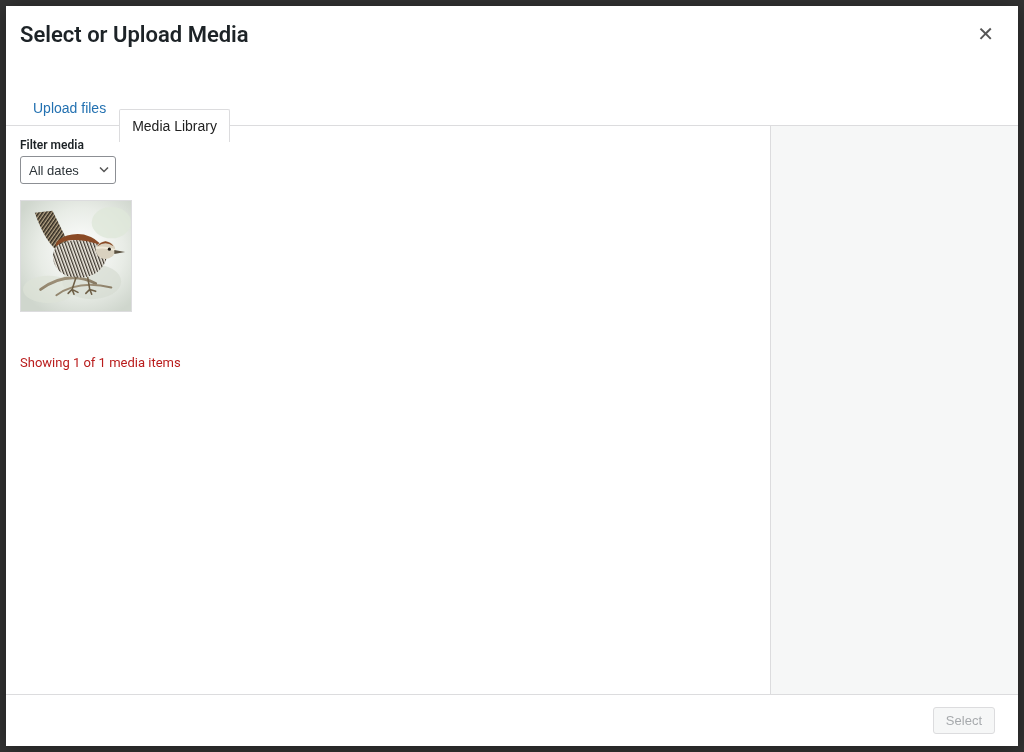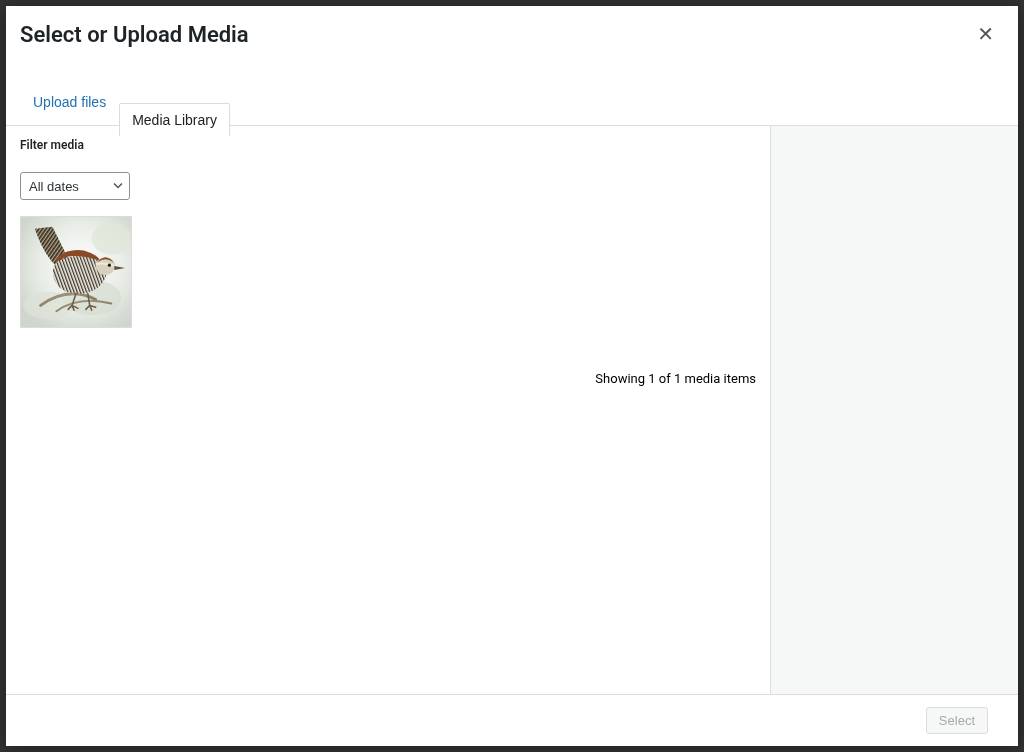--- a/index.html
+++ b/index.html
@@ -50,21 +50,21 @@
       gap: 0;
     }
     .tab {
       padding: 8px 12px;
       font-size: 14px;
       color: #2371b1;
       cursor: pointer;
       border: 1px solid transparent;
       border-bottom: none;
       position: relative;
-      top: 11px;
+      top: 17px;
       background: transparent;
     }
     .tab.active {
       color: #222;
       border-color: #dcdcde;
       background: #fff;
       border-radius: 2px 2px 0 0;
       margin-top: 36px;
     }
     .body {
@@ -82,30 +82,30 @@
     }
     .toolbar {
       display: flex;
       justify-content: space-between;
       align-items: flex-start;
       gap: 20px;
     }
     .filter-group, .search-group {
       display: flex;
       flex-direction: column;
-      gap: 20px;
+      gap: 4px;
     }
     .group-label {
       font-size: 12px;
       font-weight: 600;
       color: #1d2327;
     }
     .select-wrap {
       position: relative;
-      width: 110px;
+      width: 96px;
       border-radius: 12px;
     }
     .select {
       width: 100%;
       height: 28px;
       padding: 4px 24px 4px 8px;
       font-size: 13px;
       border: 1px solid #8c8f94;
       border-radius: 3px;
       background: #fff;
@@ -138,37 +138,37 @@
       height: 112px;
       border: 1px solid #dcdcde;
       background: #fff;
       cursor: pointer;
       padding: 0;
       overflow: hidden;
       position: relative;
     }
     .thumb svg { display: block; width: 100%; height: 100%; }
     .status-line {
-      text-align: right;
-      font-size: 13px;
-      color: #000000;
+      text-align: left;
+      font-size: 13px;
+      color: #b91c1c;
       margin-top: 40px;
     }
     .sidebar {
       width: 248px;
       background: #f6f7f7;
       border-left: 1px solid #dcdcde;
     }
     .footer {
       height: 52px;
       border-top: 1px solid #dcdcde;
       display: flex;
       align-items: center;
       justify-content: flex-end;
-      padding: 0 30px;
+      padding: 0 23px;
     }
     .select-btn {
       padding: 5px 12px;
       font-size: 13px;
       border: 1px solid #dcdcde;
       background: #f6f7f7;
       color: #a7aaad;
       border-radius: 3px;
       cursor: default;
     }

